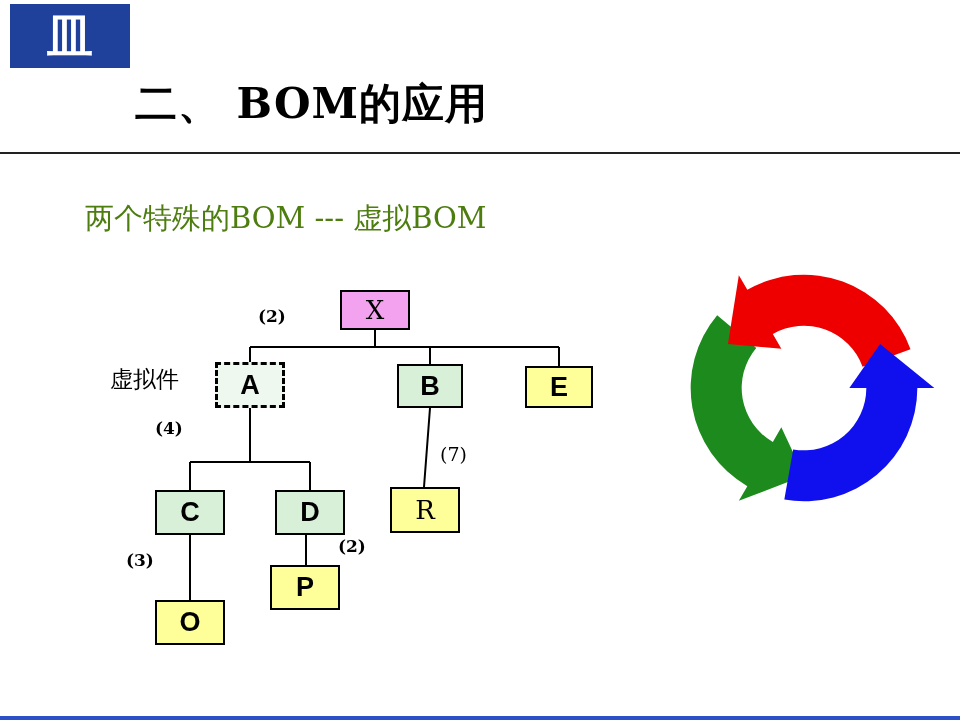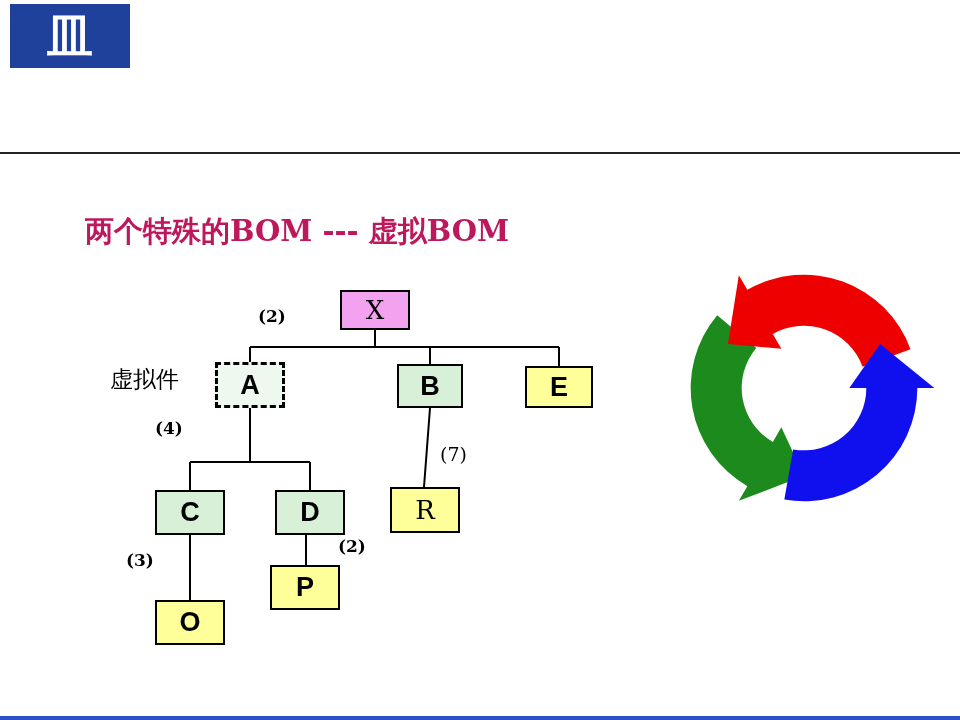--- a/index.html
+++ b/index.html
@@ -8,21 +8,21 @@
   .slide { position:relative; width:960px; height:720px; background:#ffffff; overflow:hidden; }
 
   .logo { position:absolute; left:10px; top:4px; width:120px; height:64px;
           display:flex; align-items:center; justify-content:center; }
   .logo-glyph { color:#ffffff; font-size:46px; font-weight:bold; line-height:1; }
 
   .title { position:absolute; left:135px; top:76px; font-size:42px; font-weight:bold;
            color:#000; letter-spacing:1px; white-space:nowrap; }
   .divider { position:absolute; left:0; top:152px; width:960px; height:2px; }
 
-  .subtitle { position:absolute; left:85px; top:212px; font-size:29px; color:#be185d; white-space:nowrap;font-weight:bold; }
+  .subtitle { position:absolute; left:85px; top:199px; font-size:29px; color:#4d7c0f; white-space:nowrap; }
 
   .connectors { position:absolute; left:0; top:0; }
 
   .node { position:absolute; display:flex; align-items:center; justify-content:center;
           border:2px solid #000; font-family:"Liberation Sans",sans-serif;
           font-weight:bold; font-size:27px; color:#000; }
   .node.serif { font-family:"DejaVu Serif","Liberation Serif",serif; font-weight:normal; font-size:26px; }
   .node.dashed { border:3px dashed #000; }
 
   .qty { position:absolute; font-size:17px; font-weight:bold; color:#000; white-space:nowrap; }
@@ -35,20 +35,21 @@
 </style>
 </head>
 <body>
 
 <div class="slide">
 
   <div class="logo" style="background-color: rgb(31, 65, 155);">
     <span class="logo-glyph">皿</span>
   </div>
 
+  <h1 class="title">二、 BOM的应用</h1>
 
   <div class="divider" style="background-color: rgb(34, 34, 34);"></div>
 
   <div class="subtitle">两个特殊的BOM --- 虚拟BOM</div>
 
   <svg class="connectors" width="960" height="720" viewBox="0 0 960 720">
     <path d="M375,330 V347 M250,347 H559 M250,347 V362 M430,347 V364 M559,347 V366
              M250,408 V462 M190,462 H310 M190,462 V490 M310,462 V490
              M430,408 L424,487 M190,535 V600 M306,535 V565" stroke="#000000" stroke-width="2" fill="none"></path>
   </svg>

